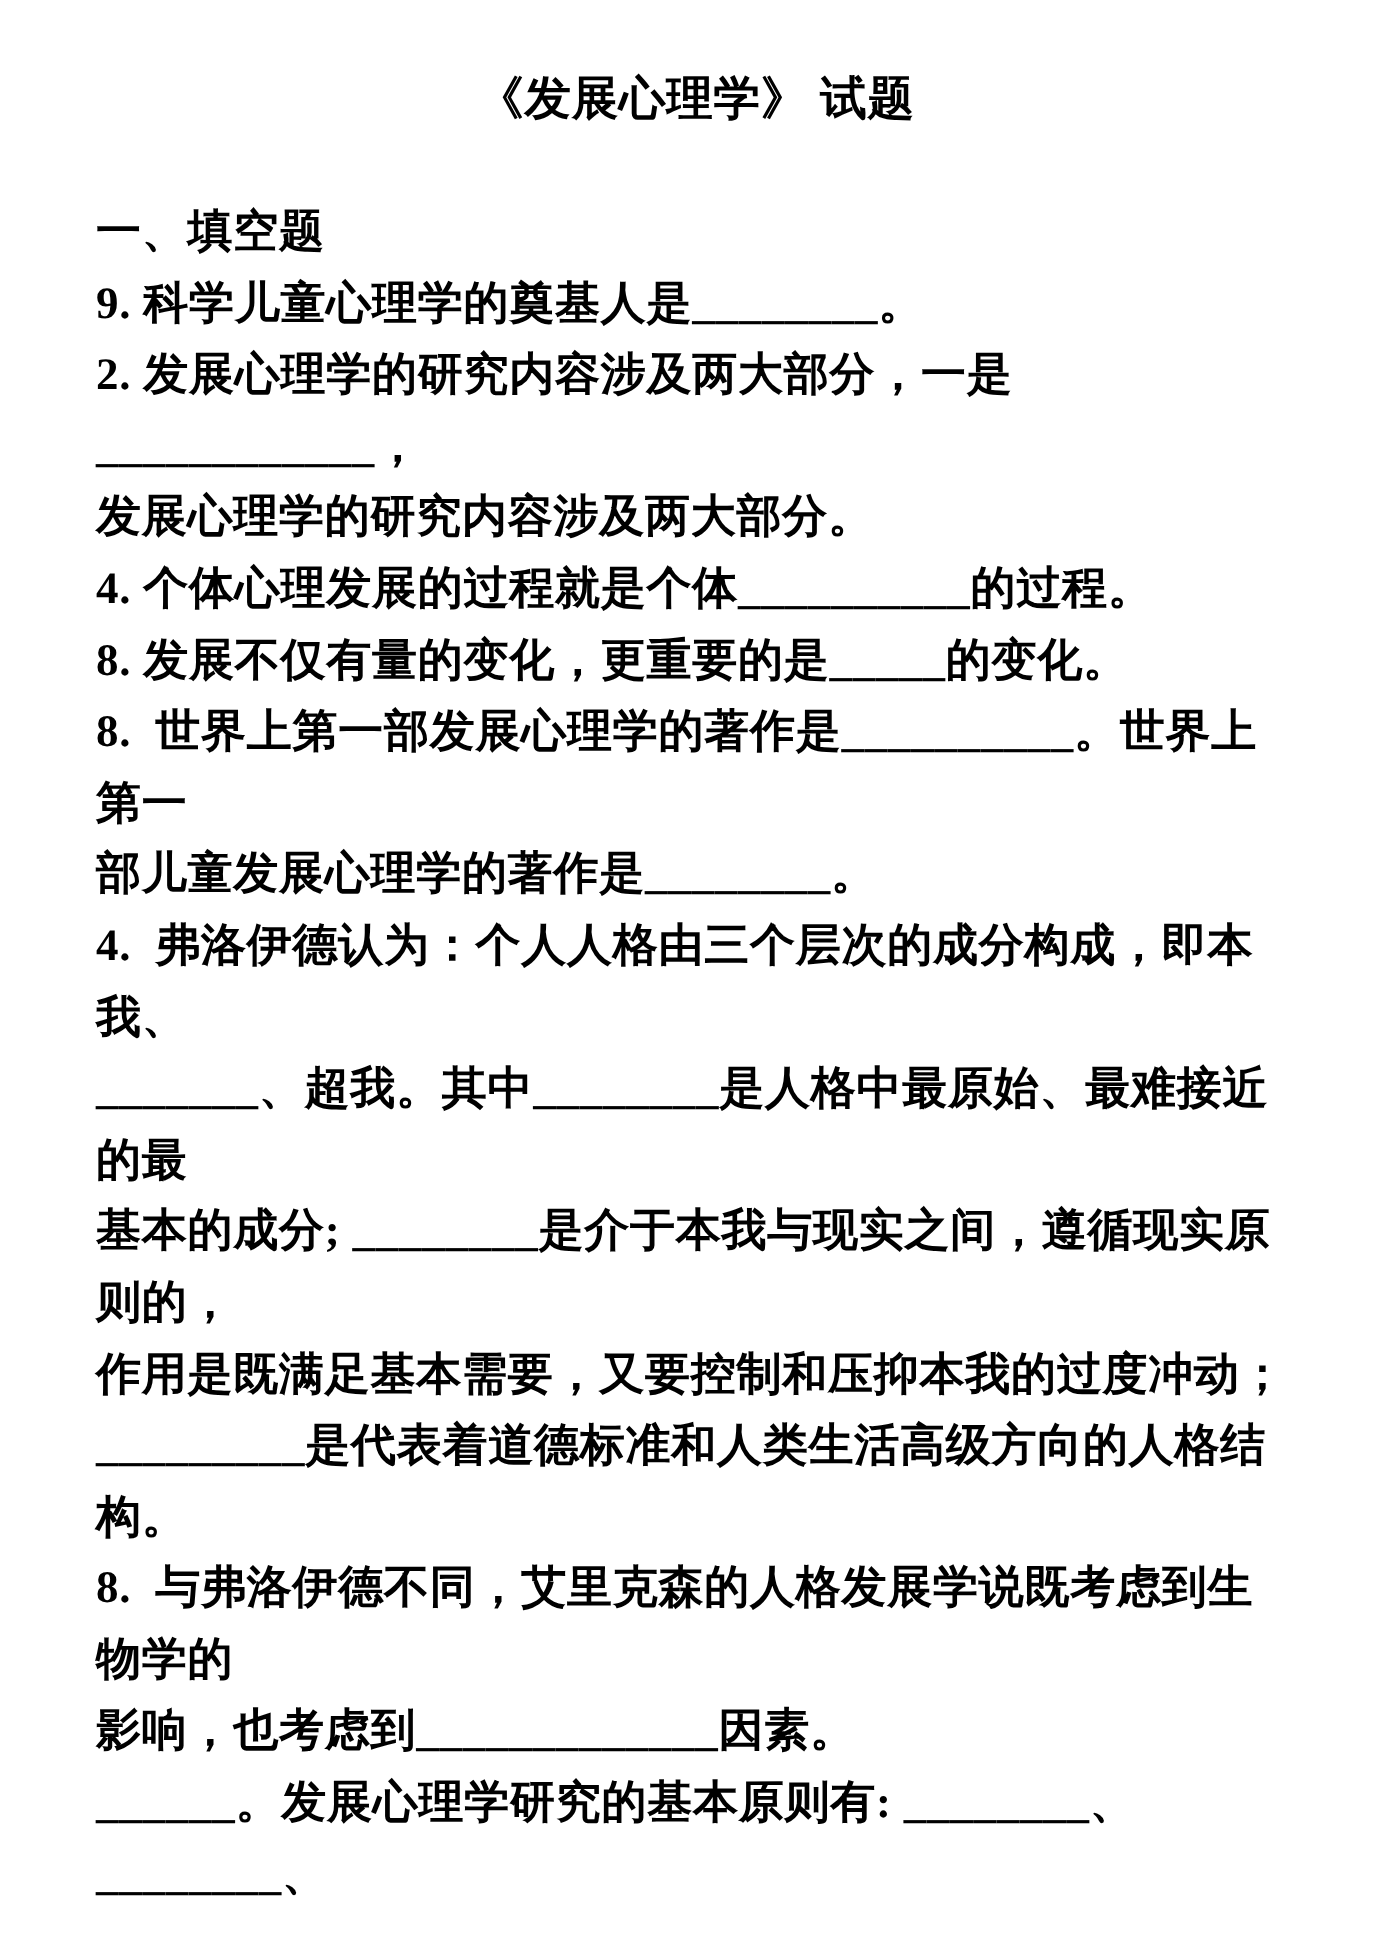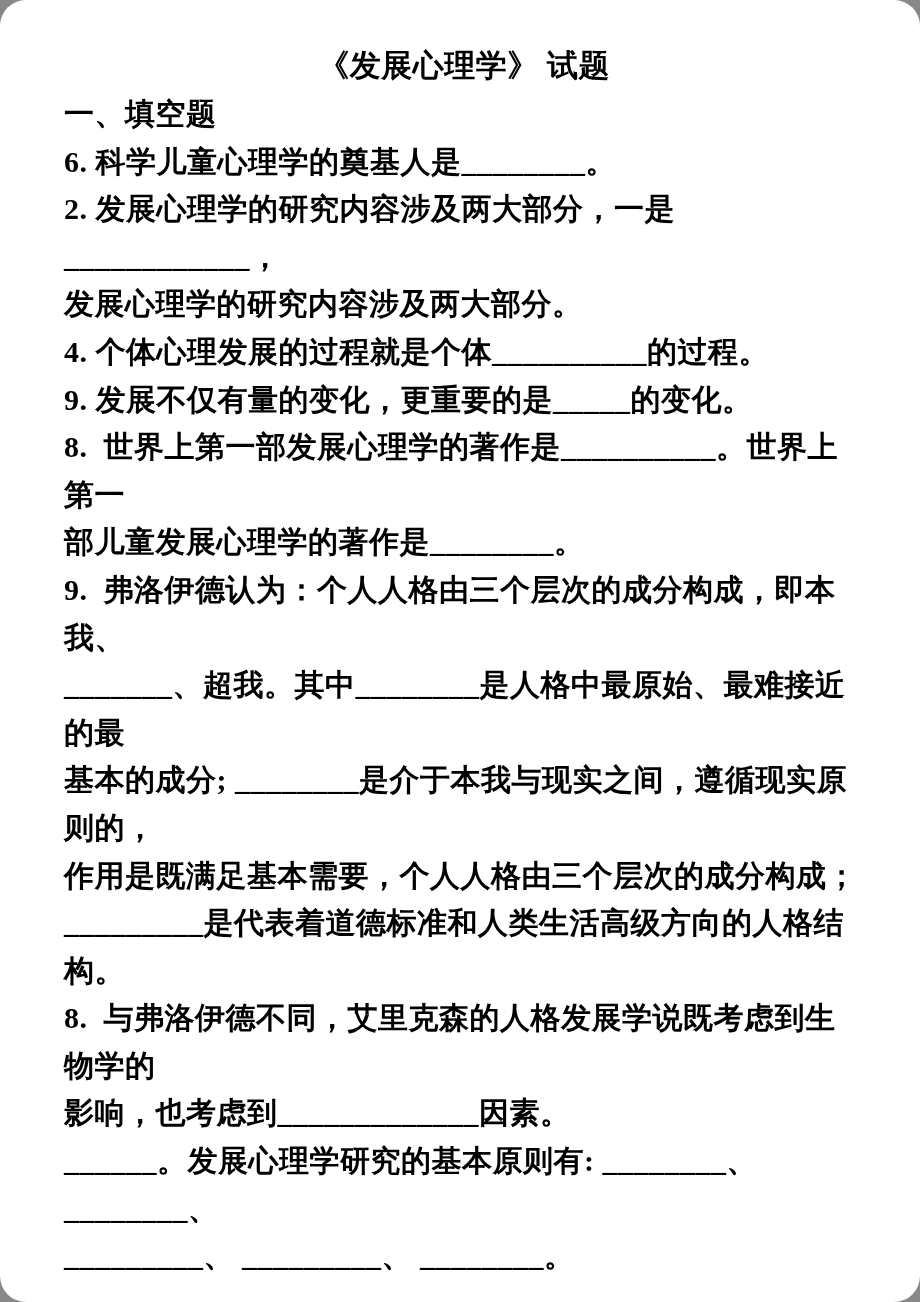--- a/index.html
+++ b/index.html
@@ -9,52 +9,52 @@
     width: 920px;
     height: 1302px;
     margin: 0 auto;
     background: #ffffff;
     color: #000000;
     font-family: "Liberation Serif", "DejaVu Serif", serif;
     font-weight: 700;
     font-size: 30px;
     padding: 42px 56px 0 64px;
     overflow: hidden;
-    border-radius: 26px;
   }
   .line {
     line-height: 47.6px;
     white-space: pre-wrap;
     letter-spacing: 0.5px;
   }
   .doc-title {
     text-align: center;
     font-size: 31px;
     line-height: 48px;
   }
   .section-heading {
     line-height: 47.6px;
+    margin-top: 41px;
   }
 </style>
 </head>
 <body>
 
 <div class="page">
   <div class="line doc-title">《发展心理学》 试题</div>
   <div class="line section-heading">一、填空题</div>
-  <div class="line">6. 科学儿童心理学的奠基人是________。</div>
+  <div class="line">9. 科学儿童心理学的奠基人是________。</div>
   <div class="line">2. 发展心理学的研究内容涉及两大部分，一是____________，</div>
   <div class="line">发展心理学的研究内容涉及两大部分。</div>
   <div class="line">4. 个体心理发展的过程就是个体__________的过程。</div>
-  <div class="line">9. 发展不仅有量的变化，更重要的是_____的变化。</div>
+  <div class="line">8. 发展不仅有量的变化，更重要的是_____的变化。</div>
   <div class="line">8.  世界上第一部发展心理学的著作是__________。世界上第一</div>
   <div class="line">部儿童发展心理学的著作是________。</div>
-  <div class="line">9.  弗洛伊德认为：个人人格由三个层次的成分构成，即本我、</div>
+  <div class="line">4.  弗洛伊德认为：个人人格由三个层次的成分构成，即本我、</div>
   <div class="line">_______、超我。其中________是人格中最原始、最难接近的最</div>
   <div class="line">基本的成分; ________是介于本我与现实之间，遵循现实原则的，</div>
-  <div class="line">作用是既满足基本需要，个人人格由三个层次的成分构成；</div>
+  <div class="line">作用是既满足基本需要，又要控制和压抑本我的过度冲动；</div>
   <div class="line">_________是代表着道德标准和人类生活高级方向的人格结构。</div>
   <div class="line">8.  与弗洛伊德不同，艾里克森的人格发展学说既考虑到生物学的</div>
   <div class="line">影响，也考虑到_____________因素。</div>
   <div class="line">______。发展心理学研究的基本原则有: ________、________、</div>
   <div class="line">_________、 _________、 ________。</div>
 
 </div>
 
 </body></html>

